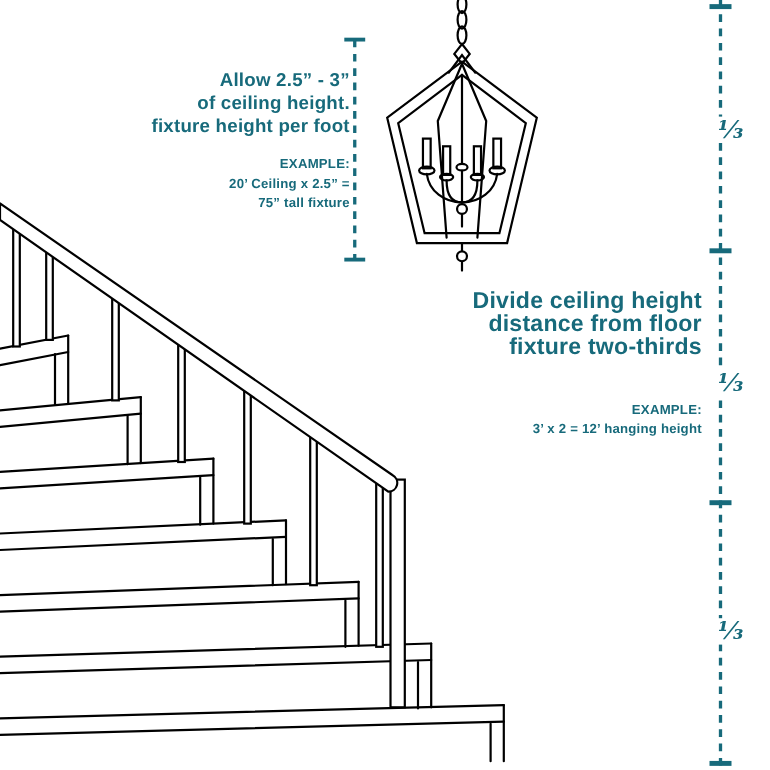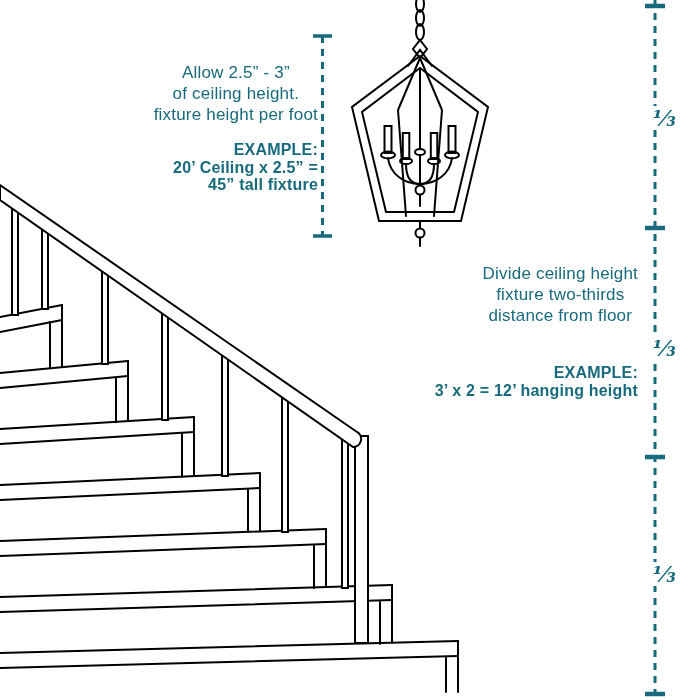--- a/index.html
+++ b/index.html
@@ -9,33 +9,33 @@
     width: 700px;
     height: 700px;
     background: var(--bg);
     overflow: hidden;
     font-family: "Liberation Sans", sans-serif;
   }
   .art { position: absolute; left: 0; top: 0; width: 700px; height: 700px; }
   .instr {
     position: absolute;
     color: var(--teal);
-    font-weight: 400;
-    text-align: center;
+    font-weight: 700;
+    text-align: right;
     letter-spacing: 0.2px;
     margin-left: 40px;
   }
   .top-instr    { top: 62px;  right: 382px; font-size: 17px; line-height: 21px; }
-  .bottom-instr { top: 263px; right: 62px;  font-size: 17px; line-height: 21px; }
+  .bottom-instr { top: 263px; right: 62px;  font-size: 21px; line-height: 21px; }
   .example {
     position: absolute;
     color: var(--teal);
     font-weight: 700;
     text-align: right;
-    font-size: 16px;
+    font-size: 12px;
     line-height: 17.5px;
     letter-spacing: 0.2px;
   }
   .top-example    { top: 141px; right: 382px; }
   .bottom-example { top: 364px; right: 62px;  }
   .fraction {
     position: absolute;
     left: 651px;
     color: var(--teal);
     font-family: "DejaVu Serif", serif;
@@ -146,27 +146,27 @@
   </svg>
 
   <div class="instr top-instr">
     <div>Allow 2.5” - 3”</div>
     <div>of ceiling height.</div>
     <div>fixture height per foot</div>
   </div>
   <div class="example top-example">
     <div>EXAMPLE:</div>
     <div>20’ Ceiling x 2.5” =</div>
-    <div>45” tall fixture</div>
+    <div>75” tall fixture</div>
   </div>
 
   <div class="instr bottom-instr">
     <div>Divide ceiling height</div>
+    <div>distance from floor</div>
     <div>fixture two-thirds</div>
-    <div>distance from floor</div>
   </div>
   <div class="example bottom-example">
     <div>EXAMPLE:</div>
     <div>3’ x 2 = 12’ hanging height</div>
   </div>
 
   <div class="fraction f1">⅓</div>
   <div class="fraction f2">⅓</div>
   <div class="fraction f3">⅓</div>
 

